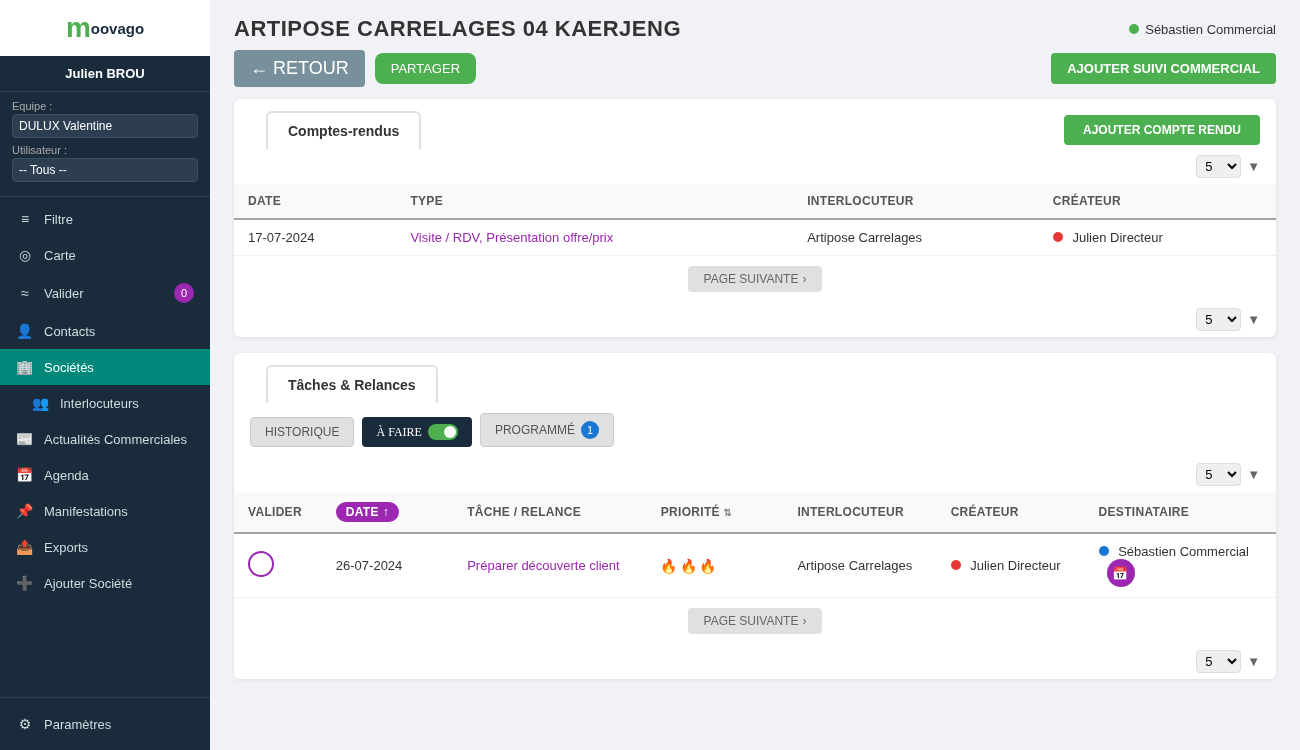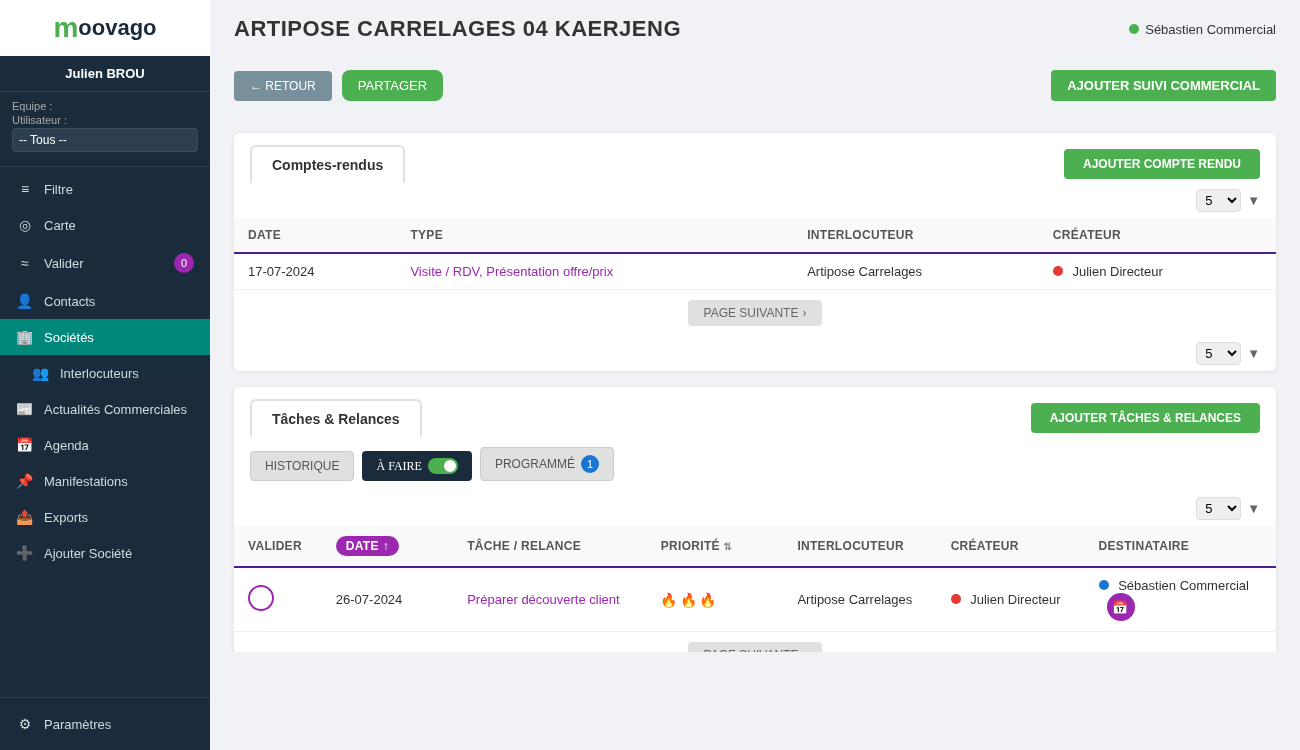--- a/index.html
+++ b/index.html
@@ -17,21 +17,21 @@
       overflow-y: auto;
     }
     #sidebar-logo {
       background: #fff;
       padding: 12px 16px;
       display: flex;
       align-items: center;
       justify-content: center;
     }
     .logo-text {
-      font-size: 22px;
+      font-size: 15px;
       font-weight: bold;
       color: #1a2b3c;
     }
     .logo-m { color: #4caf50; font-size: 28px; font-weight: 900; }
     #sidebar-user {
       padding: 10px 16px;
       font-size: 13px;
       font-weight: 600;
       text-align: center;
       border-bottom: 1px solid #2d3e50;
@@ -88,24 +88,23 @@
       color: #cdd;
       font-size: 13px;
       gap: 10px;
     }
 
     
     #main {
       flex: 1;
       display: flex;
       flex-direction: column;
-      height: 652px;
+      height: 750px;
       overflow-y: auto;
       background: #f0f2f5;
-      gap: 20px;
     }
 
     
     #top-bar {
       background: #f0f2f5;
       padding: 16px 24px 8px 24px;
       display: flex;
       align-items: center;
       justify-content: space-between;
     }
@@ -132,21 +131,21 @@
       align-items: center;
       gap: 10px;
     }
     .btn-back {
       background: #78909c;
       color: #fff;
       border: none;
       padding: 8px 16px;
       border-radius: 4px;
       cursor: pointer;
-      font-size: 12px;
+      font-size: 18px;
       display: flex; align-items: center; gap: 6px;
     }
     .btn-share {
       background: #4caf50;
       color: #fff;
       border: none;
       padding: 8px 16px;
       border-radius: 8px;
       cursor: pointer;
       font-size: 13px;
@@ -181,21 +180,21 @@
     }
     .section-tab {
       background: #fff;
       border: 2px solid #e0e0e0;
       border-bottom: none;
       padding: 10px 20px;
       font-size: 14px;
       font-weight: 600;
       color: #333;
       border-radius: 6px 6px 0 0;
-      margin-left: 16px;
+      margin-left: 32px;
       text-align: center;
     }
     .btn-add-compte {
       background: #4caf50;
       color: #fff;
       border: none;
       padding: 8px 19px;
       border-radius: 4px;
       cursor: pointer;
       font-size: 12px;
@@ -218,21 +217,21 @@
       font-size: 13px;
       cursor: pointer;
     }
 
     table {
       width: 100%;
       border-collapse: collapse;
     }
     thead tr {
       background: #f9f9f9;
-      border-bottom: 2px solid #4c1d95;
+      border-bottom: 2px solid #a3a3a3;
     }
     th {
       text-align: left;
       padding: 10px 14px;
       font-size: 12px;
       color: #555;
       font-weight: 600;
       text-transform: uppercase;
       letter-spacing: 0.3px;
     }
@@ -361,20 +360,23 @@
 <body>
 
 <div id="sidebar">
   <div id="sidebar-logo">
     <span class="logo-m">m</span>
     <span class="logo-text">oovago</span>
   </div>
   <div id="sidebar-user">Julien BROU</div>
   <div id="sidebar-filters">
     <div class="filter-label">Equipe :</div>
+    <select class="filter-select">
+      <option>DULUX Valentine</option>
+    </select>
     <div class="filter-label">Utilisateur :</div>
     <select class="filter-select">
       <option>-- Tous --</option>
     </select>
   </div>
   <div id="sidebar-nav">
     <div class="nav-item">
       <span class="nav-icon">≡</span>
       <span>Filtre</span>
     </div>
@@ -490,21 +492,20 @@
         <select class="per-page-select">
           <option>5</option><option>10</option><option>20</option>
         </select>
         <span>▼</span>
       </div>
     </div>
 
     <div class="section-card">
       <div class="section-header">
         <div class="section-tab">Tâches &amp; Relances</div>
-        <button class="btn-add-compte">AJOUTER TÂCHES &amp; RELANCES</button>
       </div>
       <div class="tasks-toolbar">
         <button class="btn-historique">HISTORIQUE</button>
         <button class="btn-afaire">
           <span>À FAIRE</span>
           <span class="toggle-on"></span>
         </button>
         <button class="btn-programme">
           <span>PROGRAMMÉ</span>
           <span class="badge-blue">1</span>

